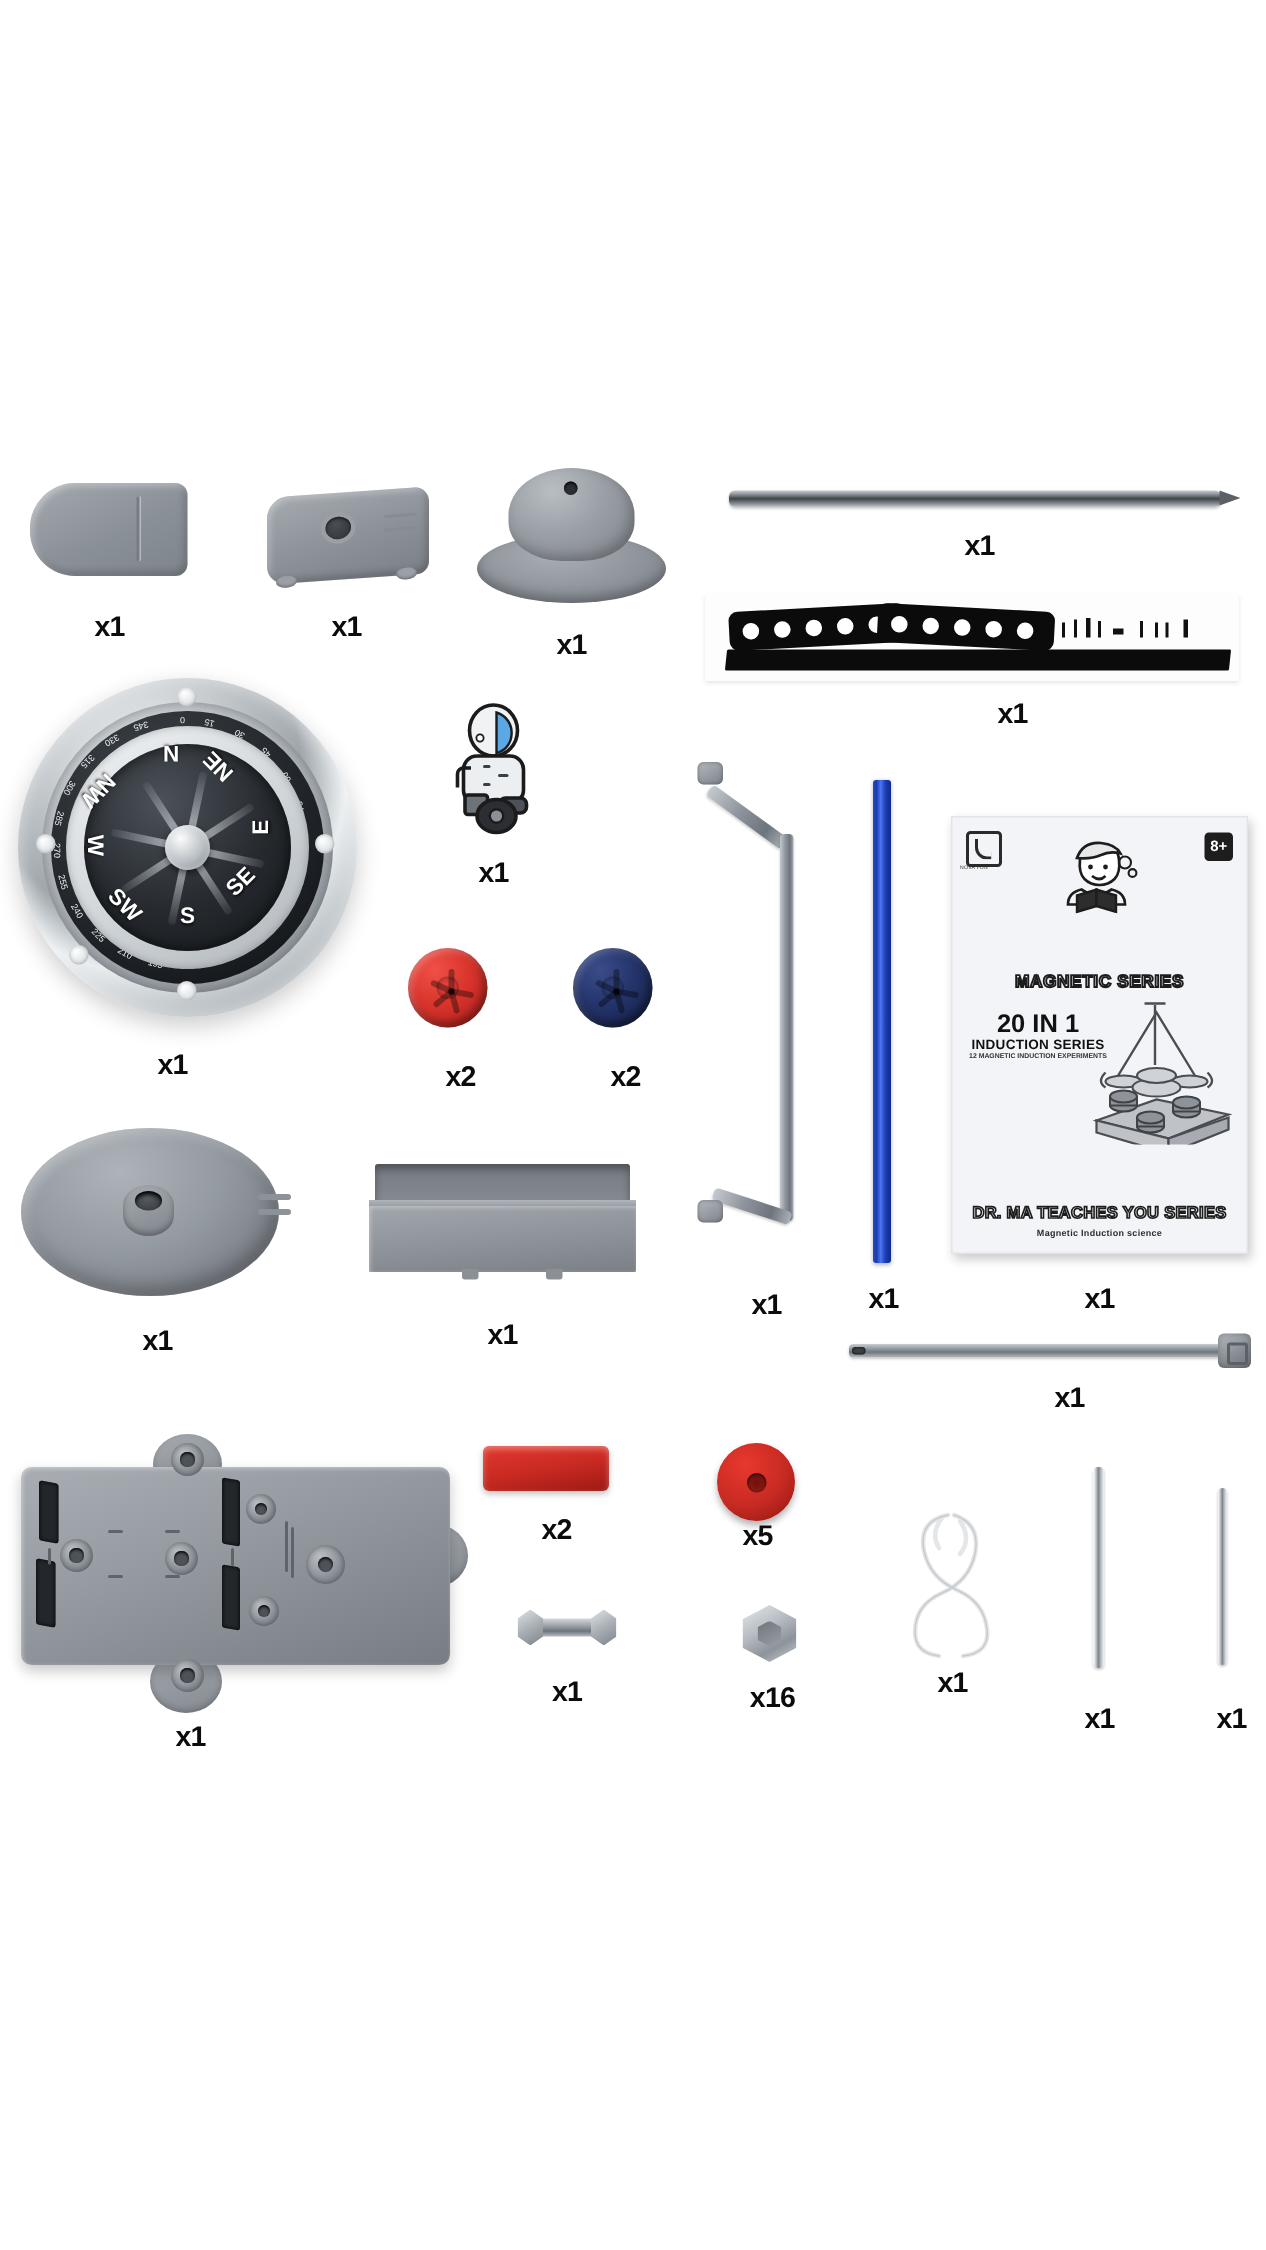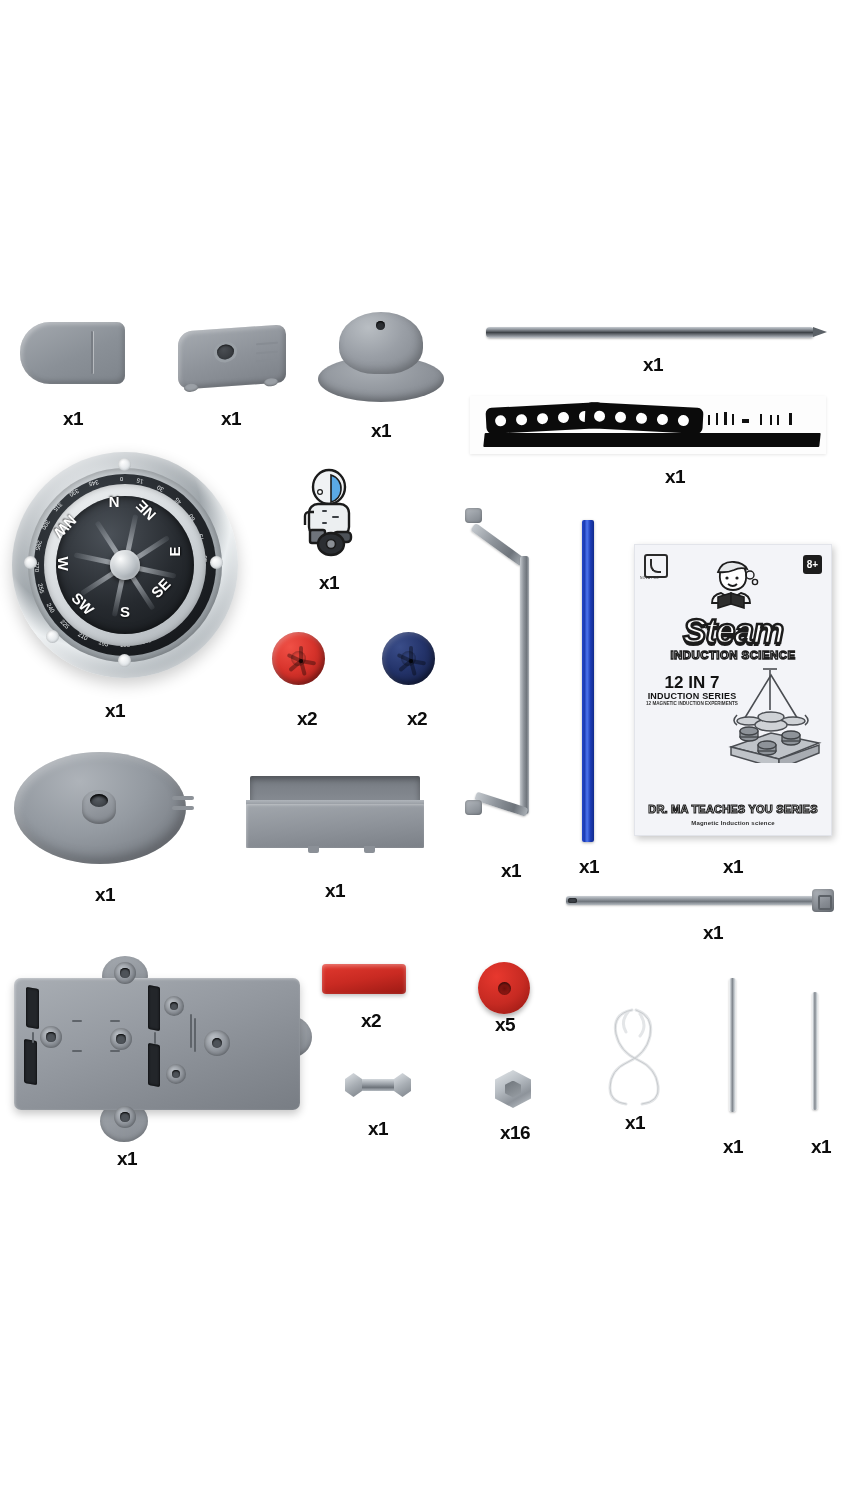--- a/index.html
+++ b/index.html
@@ -431,23 +431,22 @@
           <path d="M12 40 l13-4 v11 l-13 4z"></path>
           <path d="M38 40 l-13-4 v11 l13 4z"></path>
         </g>
         <g fill="none" stroke="#1d1d1d" stroke-width="1.4">
           <circle cx="44" cy="18" r="4"></circle>
           <circle cx="49" cy="25" r="2.6"></circle>
         </g>
       </svg>
     </div>
 
-    <div class="bk-steam">Steam</div>
-    <div class="bk-sub">INDUCTION SCIENCE</div>
-    <div class="bk-12">12 IN 7</div>
+    <div class="bk-sub">MAGNETIC SERIES</div>
+    <div class="bk-12">20 IN 1</div>
     <div class="bk-series">INDUCTION SERIES</div>
     <div class="bk-exp">12 MAGNETIC INDUCTION EXPERIMENTS</div>
 
     <div class="bk-art">
       <svg width="108" height="98" viewBox="0 0 108 98">
         <g stroke="#4a4d52" stroke-width="1.6" fill="none">
           <path d="M44 4 h14"></path>
           <path d="M51 5 v40"></path>
           <path d="M24 56 l28-46 l28 46"></path>
           <path d="M18 60 q-6 -4 0 -10"></path>

